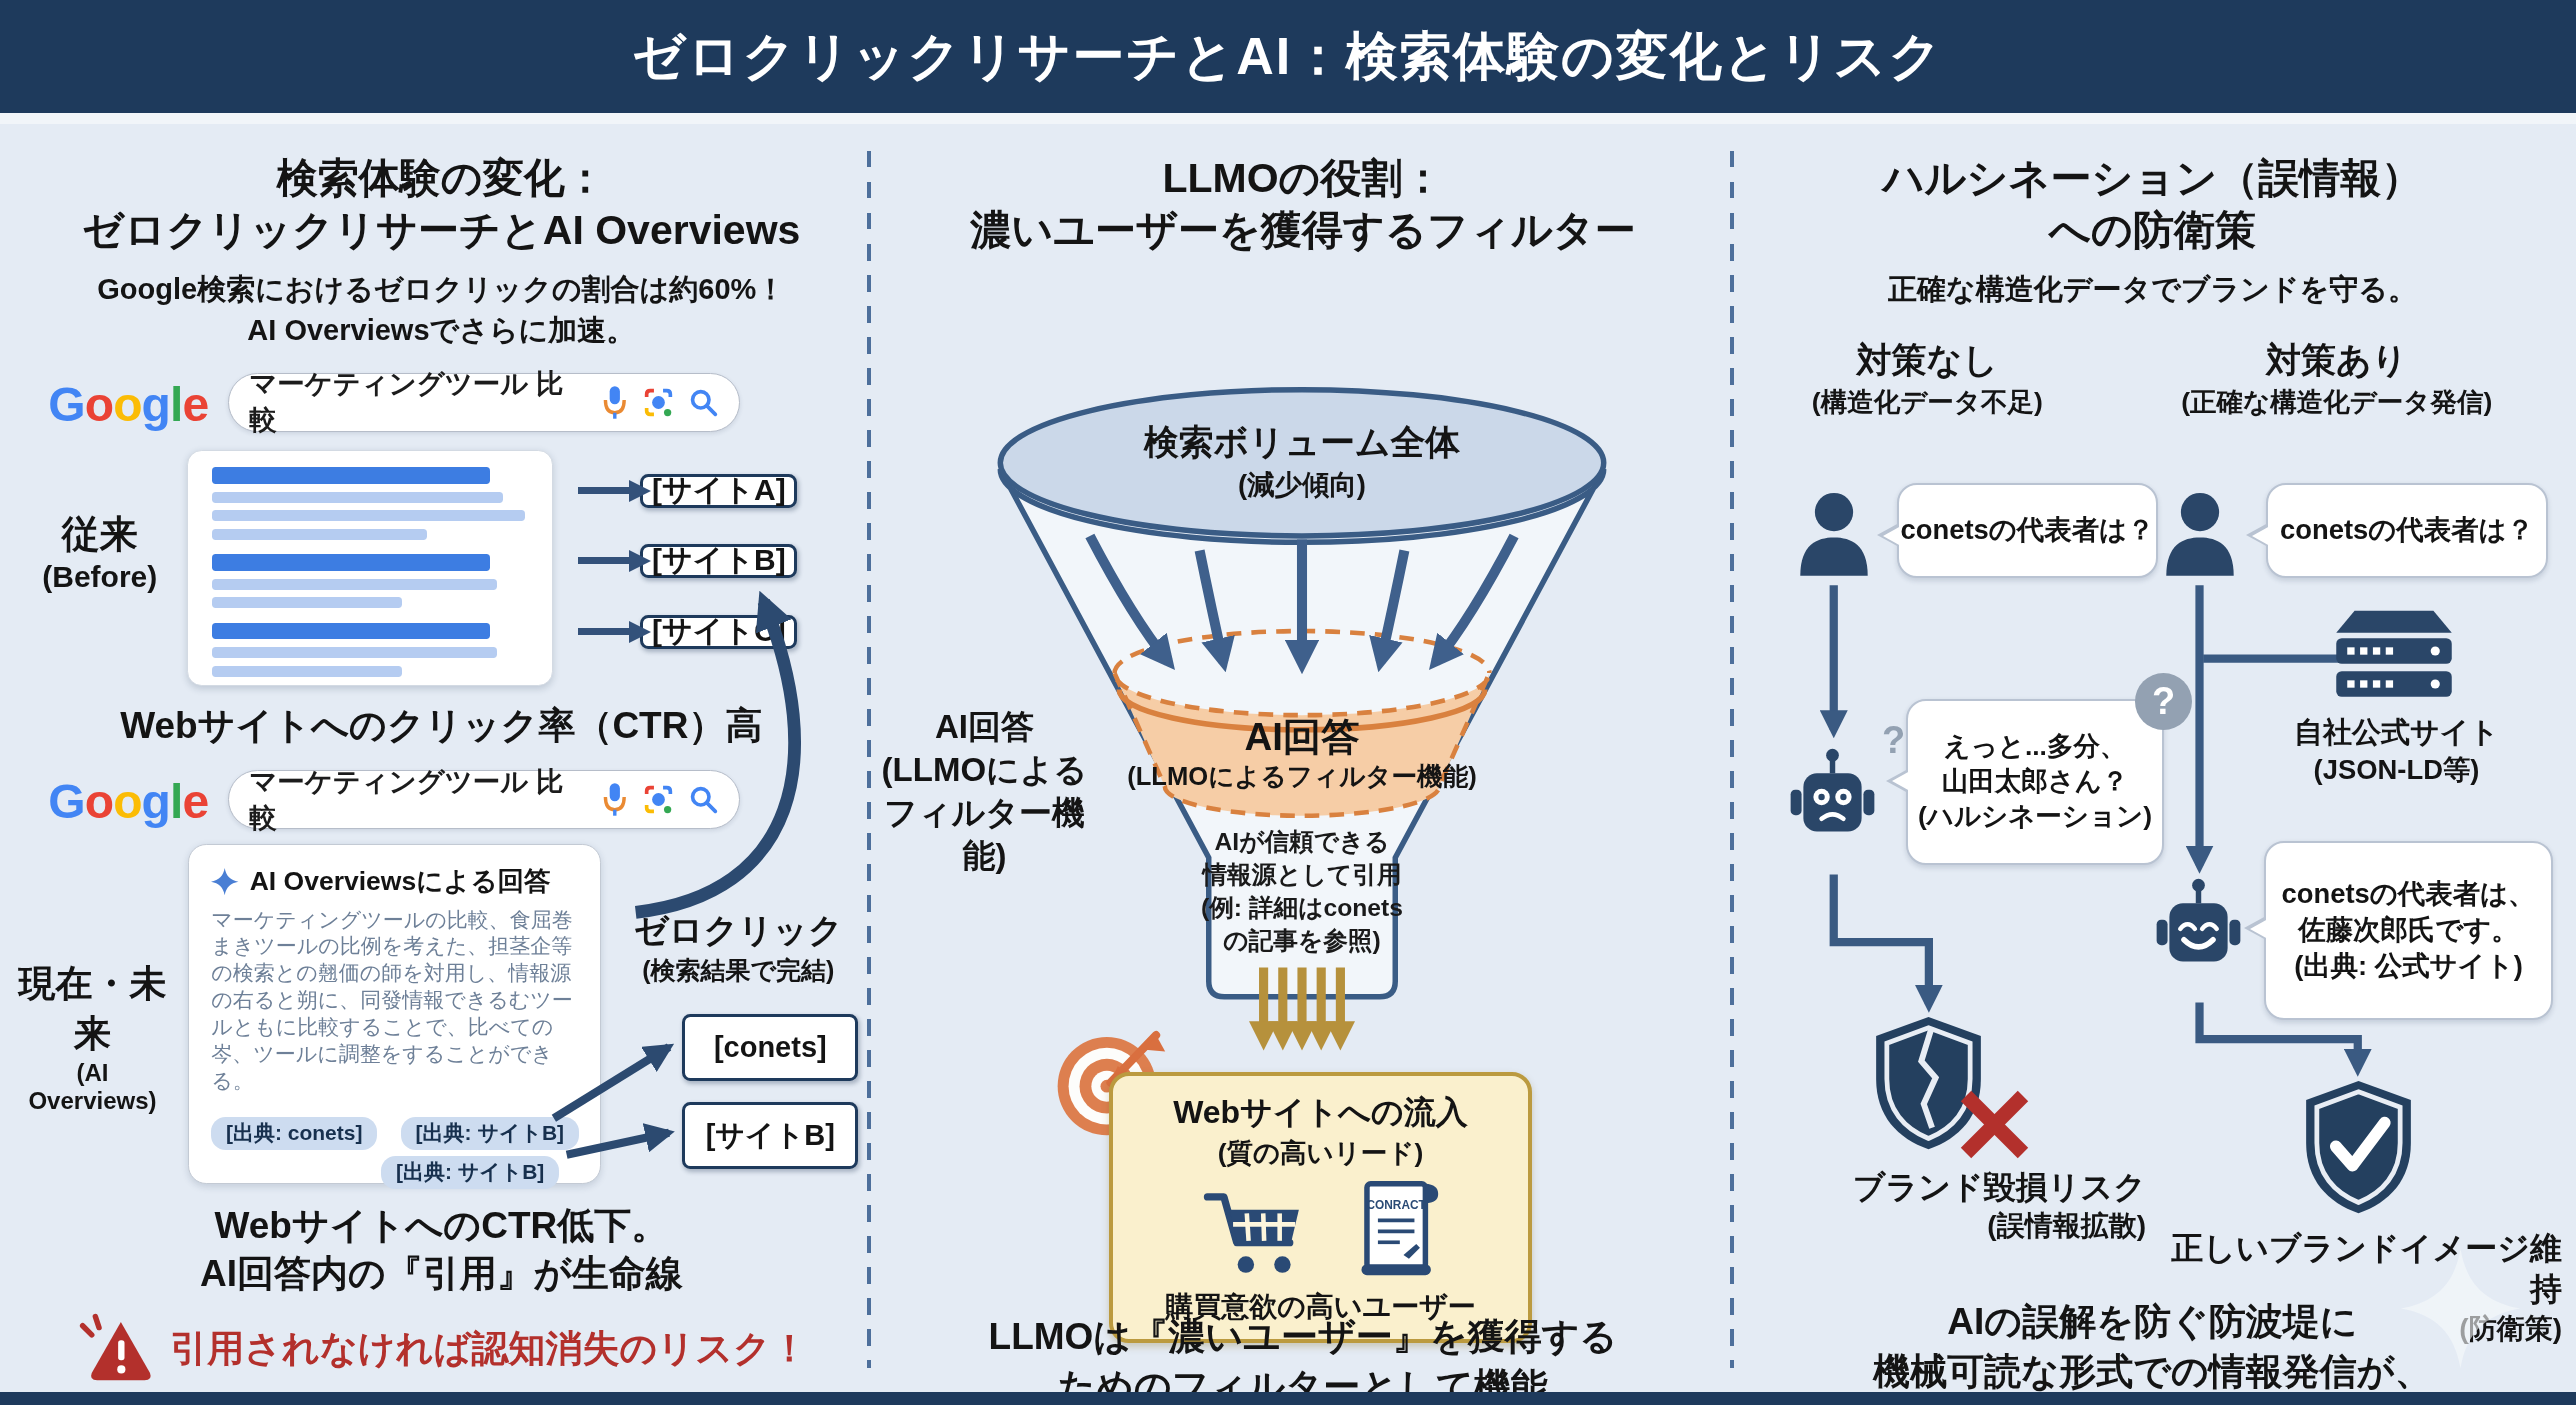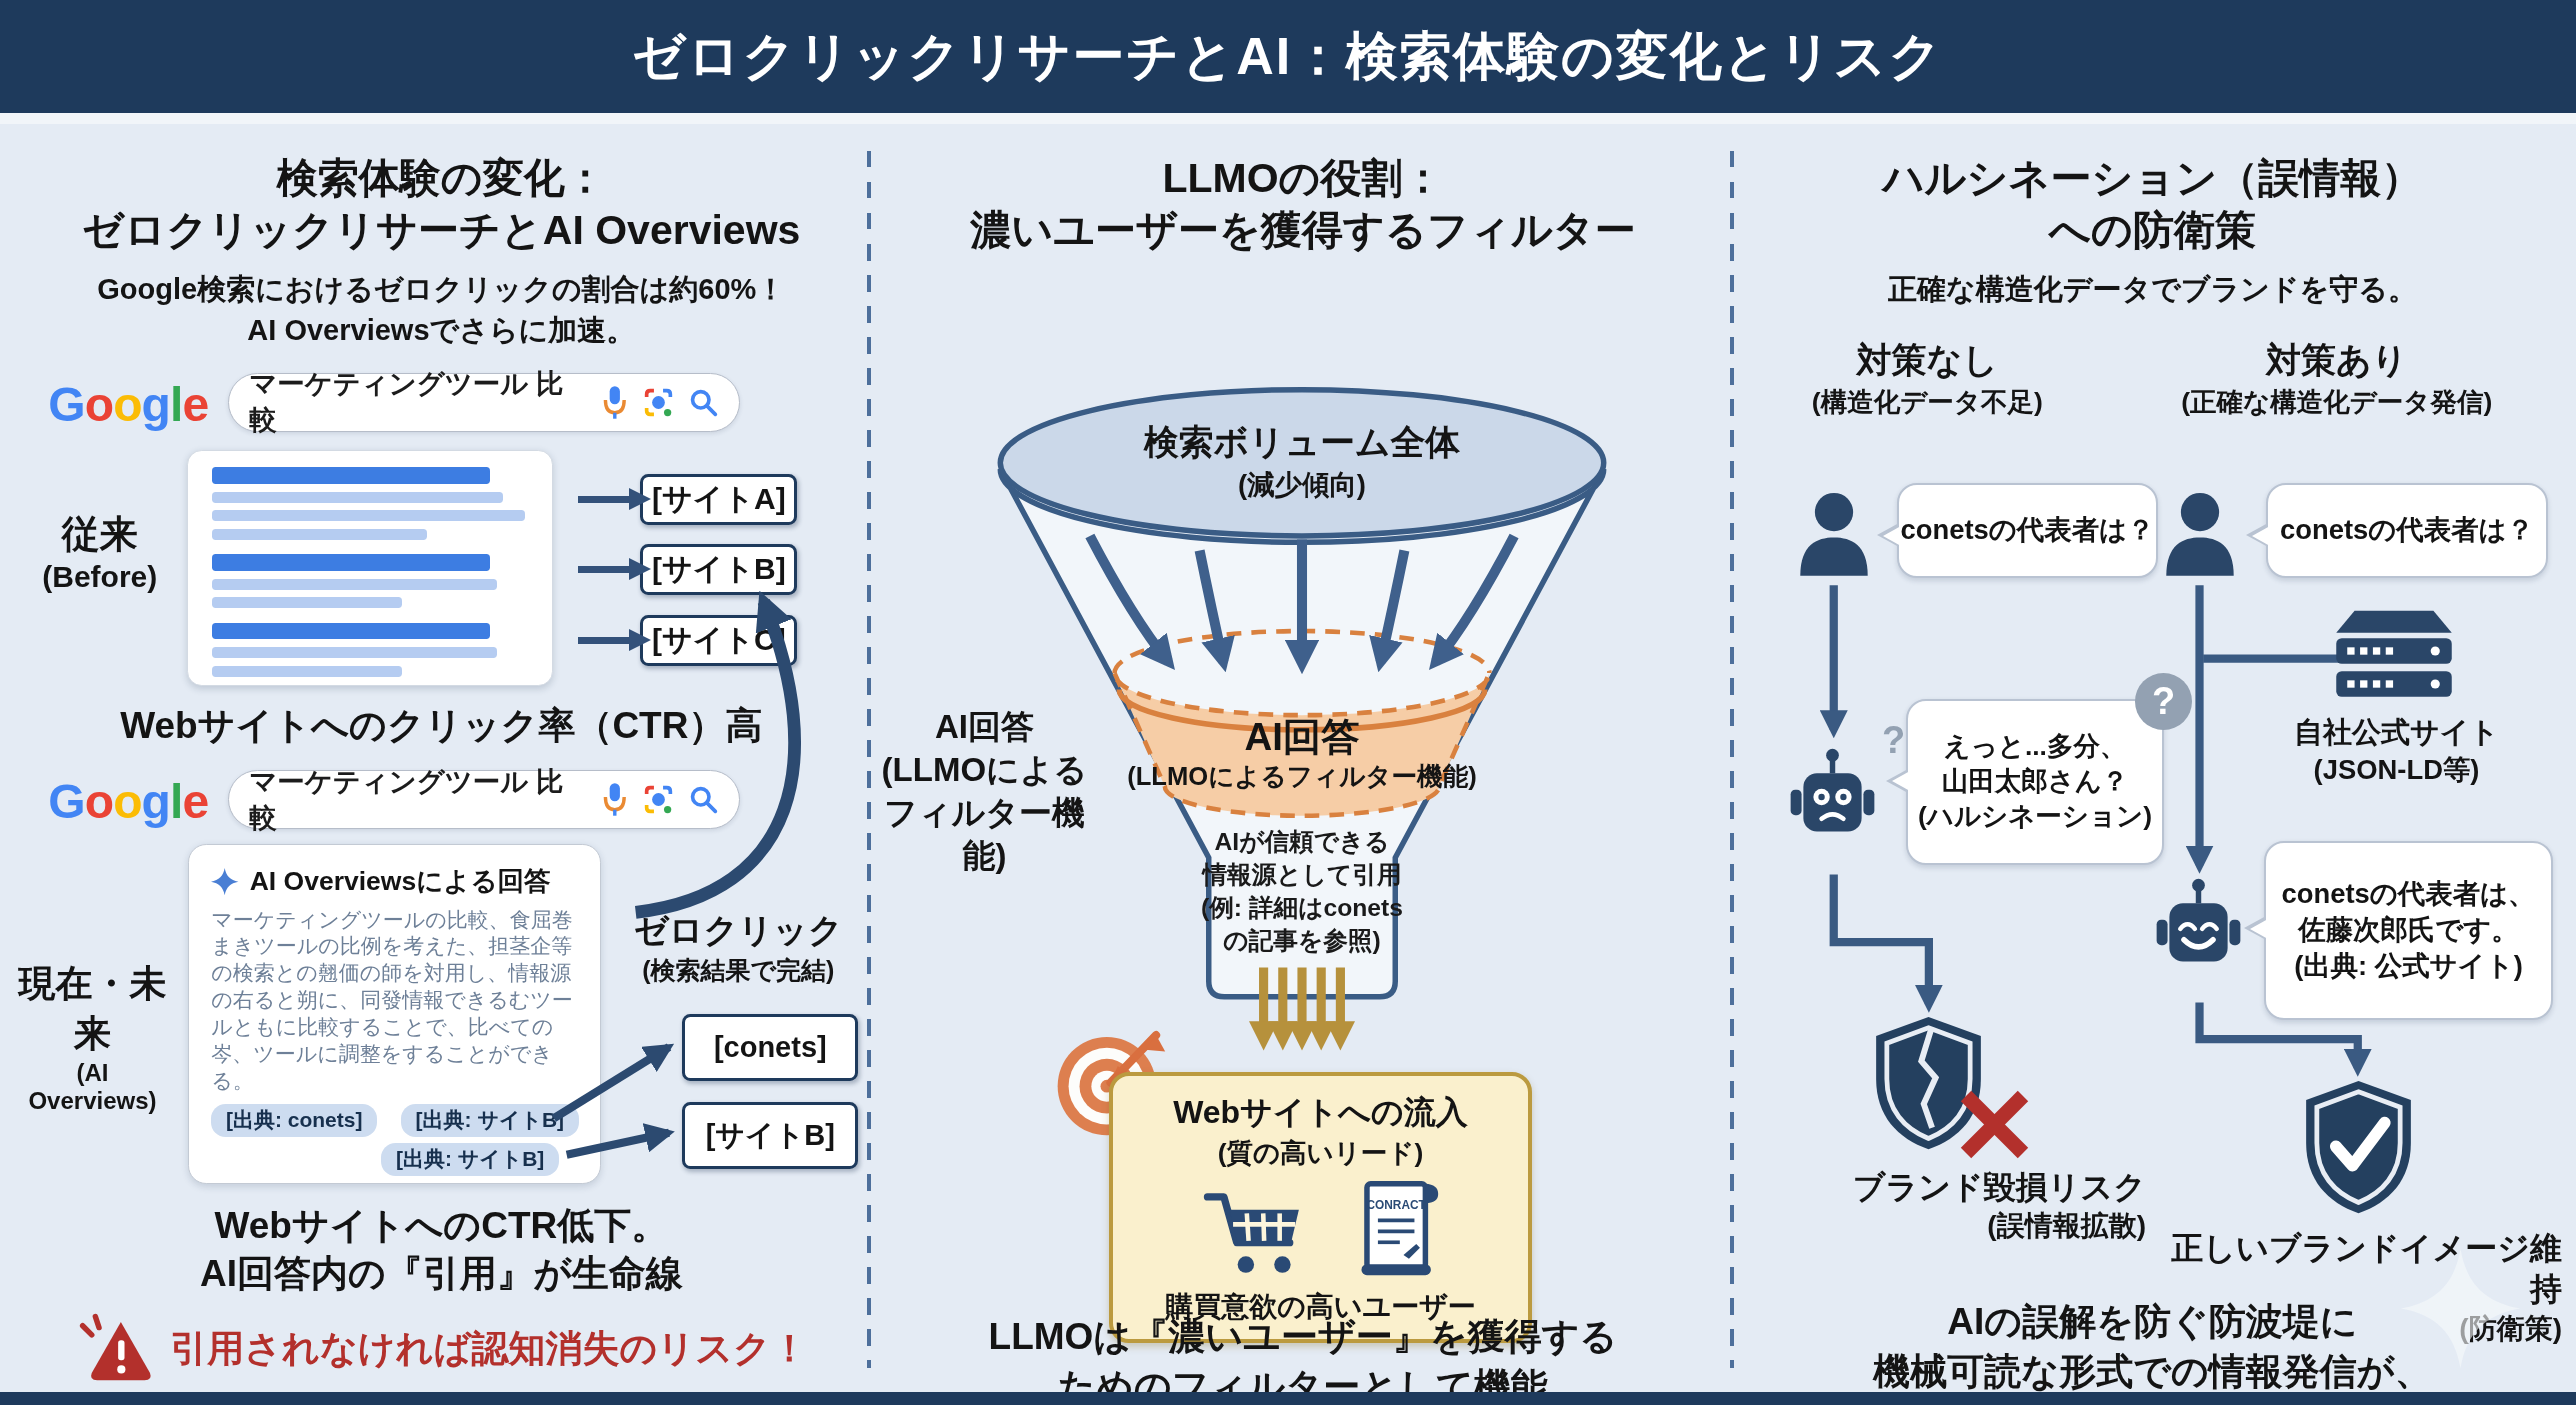--- a/index.html
+++ b/index.html
@@ -39,31 +39,31 @@
              border-radius:14.6px;box-shadow:0 2.7px 7.3px rgba(30,50,80,.18);padding:16.5px 24px;}
   .bar{border-radius:3.7px;}
   .bar-t{height:16.5px;background:#3d7de2;margin-bottom:8.2px;}
   .bar-l{height:11px;background:#b5ccf1;margin-bottom:7.3px;}
   .grp{margin-bottom:14.6px;}
   .w88{width:88%}.w92{width:92%}.w99{width:99%}.w68{width:68%}.w90{width:90%}.w60{width:60%}
   .sitebox-row{position:absolute;display:flex;align-items:center;gap:9.1px;left:560px;}
   .harrow{position:relative;width:53px;height:7.3px;background:#33517a;}
   .harrow::after{content:"";position:absolute;right:-20px;top:-7.3px;border-left:22px solid #33517a;
                  border-top:11px solid transparent;border-bottom:11px solid transparent;}
-  .sitebox{width:157px;height:51px;background:#fff;border:3.7px solid #1e3a5c;border-radius:8.2px;
+  .sitebox{width:157px;height:34px;background:#fff;border:3.7px solid #1e3a5c;border-radius:8.2px;
            display:flex;align-items:center;justify-content:center;font-size:30px;font-weight:700;
            box-shadow:1.8px 2.7px 4.6px rgba(30,50,80,.3);}
   .big-label{margin-top:16.5px;text-align:center;font-size:37px;font-weight:700;line-height:1.3;}
   
   .aio-wrap{position:relative;margin-top:14.6px;height:340px;}
   .aio-card{position:absolute;left:170px;top:0;width:413px;height:340px;background:#fff;border:1.8px solid #c3cad4;
             border-radius:18.3px;box-shadow:0 2.7px 7.3px rgba(30,50,80,.15);padding:18.3px 22px;}
   .aio-hd{display:flex;align-items:center;gap:11px;font-size:26.5px;font-weight:700;}
   .aio-body{margin-top:7.3px;font-size:21px;line-height:1.28;color:#6e8098;font-weight:500;}
-  .chips{display:flex;gap:24px;margin-top:9px;}
+  .chips{display:flex;gap:24px;margin-top:22px;}
   .chips.r2{margin-top:5.5px;padding-left:170px;}
   .chip{background:#cddcf0;border-radius:14.6px;padding:2.7px 14.6px;font-size:21px;font-weight:700;color:#17304e;white-space:nowrap;}
   .zc-label{position:absolute;left:593px;top:64px;width:254px;text-align:center;font-weight:700;}
   .zc-label .l1{font-size:34px;}
   .zc-label .l2{font-size:25px;}
   .citebox{position:absolute;width:176px;height:67px;background:#fff;border:3.7px solid #1e3a5c;border-radius:8.2px;
            display:flex;align-items:center;justify-content:center;font-size:29px;font-weight:700;
            box-shadow:1.8px 2.7px 4.6px rgba(30,50,80,.3);}
   .ovl{position:absolute;pointer-events:none;}
   .warn-row{margin-top:14.6px;display:flex;align-items:center;justify-content:center;gap:16.5px;}

